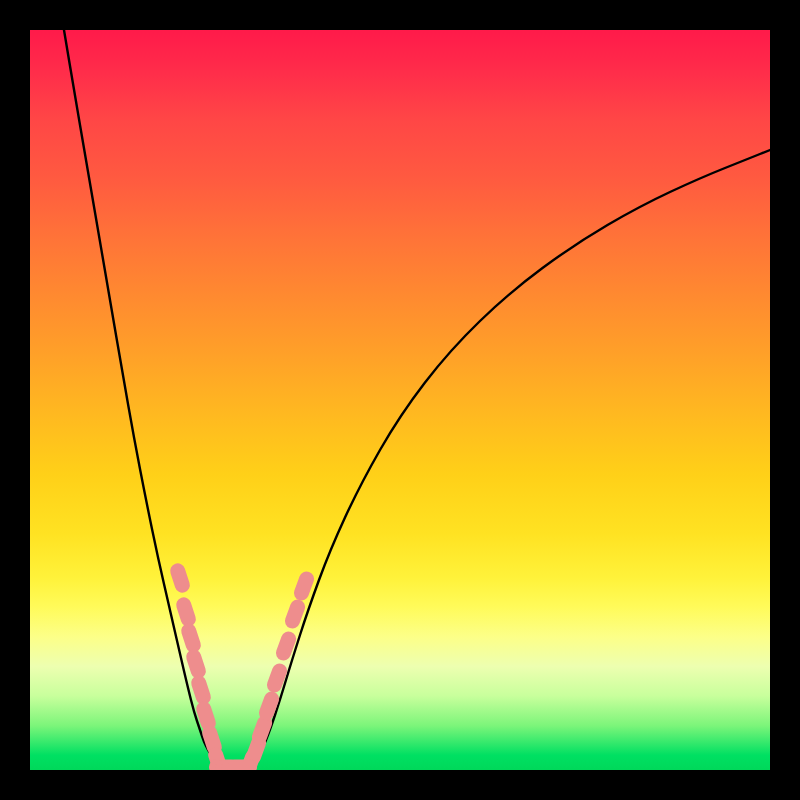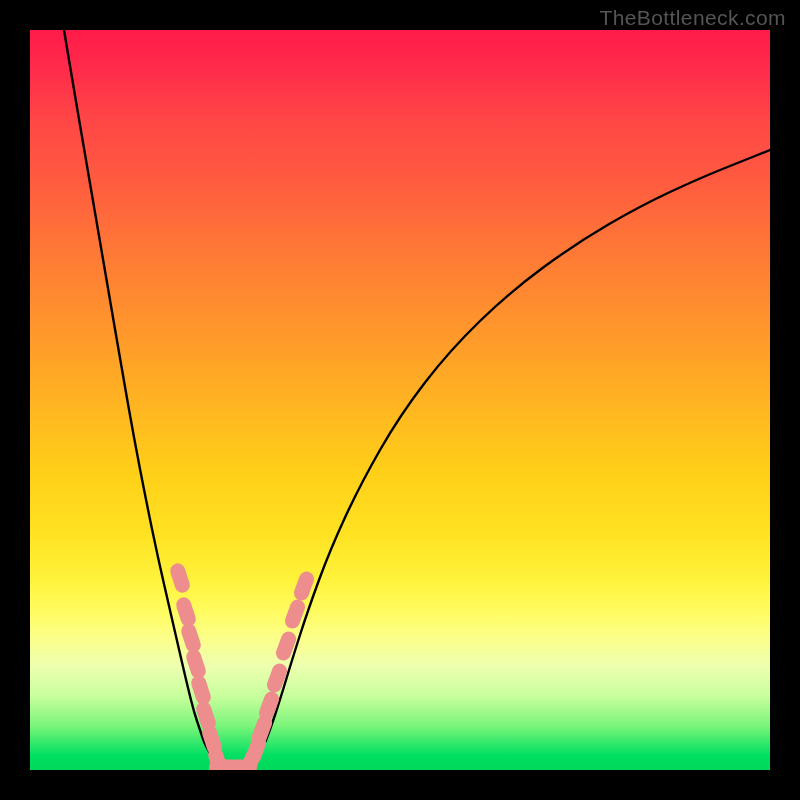--- a/index.html
+++ b/index.html
@@ -102,14 +102,13 @@
         </g>
       <g id="salmon-bottom">
           <rect x="-7.5" y="-15" width="15" height="30" rx="7.5" ry="7.5" fill="#ee8d8d" transform="translate(194 737) rotate(90)"></rect>
           <rect x="-7.5" y="-15" width="15" height="30" rx="7.5" ry="7.5" fill="#ee8d8d" transform="translate(200 738) rotate(90)"></rect>
           <rect x="-7.5" y="-15" width="15" height="30" rx="7.5" ry="7.5" fill="#ee8d8d" transform="translate(206 738) rotate(90)"></rect>
           <rect x="-7.5" y="-15" width="15" height="30" rx="7.5" ry="7.5" fill="#ee8d8d" transform="translate(212 737) rotate(90)"></rect>
         </g>
     </svg>
   </div>
 
-  <div class="watermark">TheBottleneck.com</div>
 </div>
 
 </body></html>

